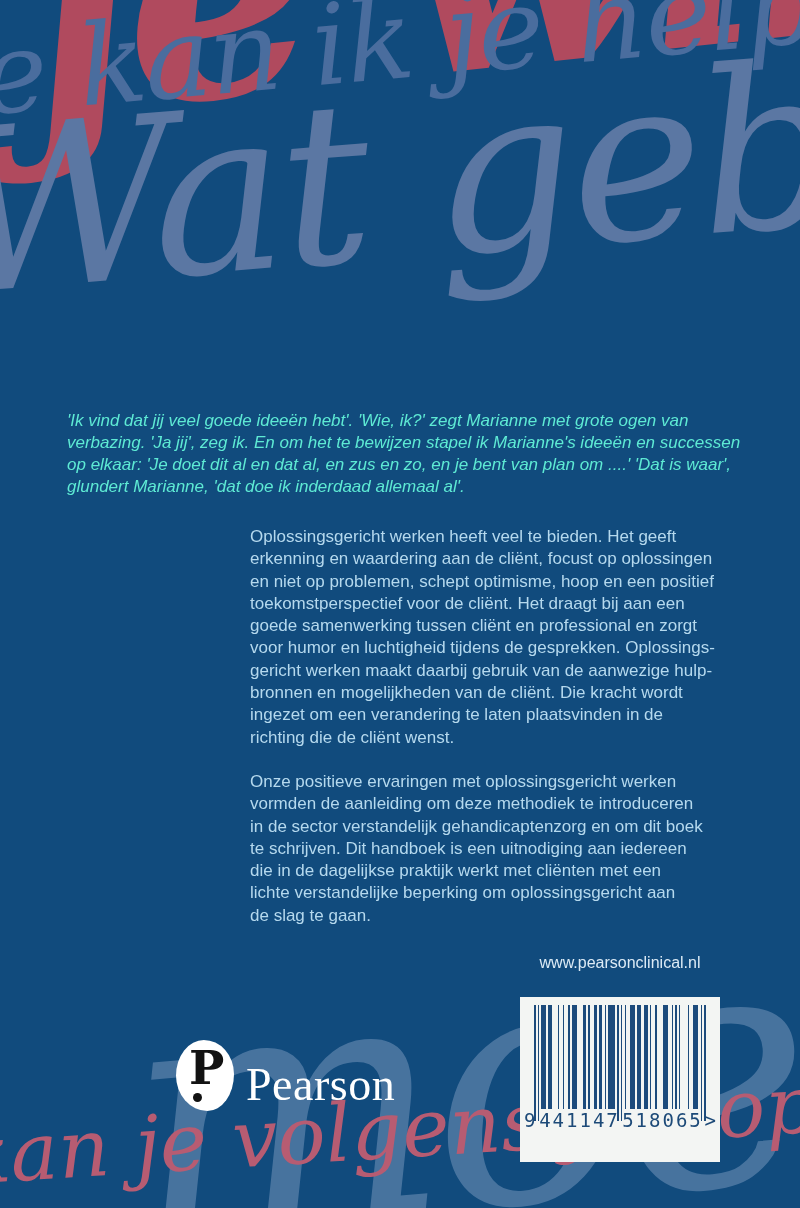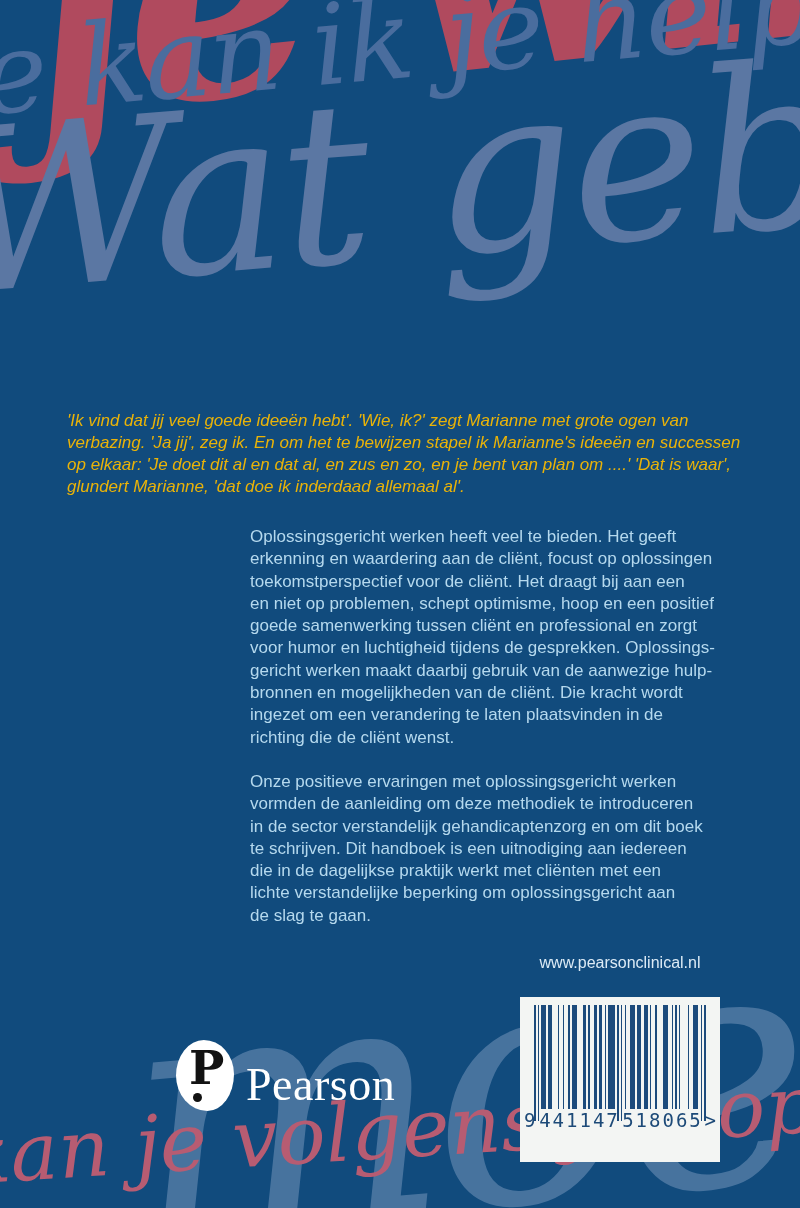--- a/index.html
+++ b/index.html
@@ -70,21 +70,21 @@
 
   
   .quote {
     position: absolute;
     left: 67px;
     top: 410px;
     z-index: 2;
     font-style: italic;
     font-size: 17px;
     line-height: 22px;
-    color: #eab308;
+    color: #5eead4;
   }
   .quote .tline { white-space: nowrap; }
 
   .body-text {
     position: absolute;
     left: 250px;
     top: 526px;
     z-index: 2;
     font-size: 17px;
     line-height: 22.3px;
@@ -189,22 +189,22 @@
       <div class="tline">'Ik vind dat jij veel goede ideeën hebt'. 'Wie, ik?' zegt Marianne met grote ogen van</div>
       <div class="tline">verbazing. 'Ja jij', zeg ik. En om het te bewijzen stapel ik Marianne's ideeën en successen</div>
       <div class="tline">op elkaar: 'Je doet dit al en dat al, en zus en zo, en je bent van plan om ....' 'Dat is waar',</div>
       <div class="tline">glundert Marianne, 'dat doe ik inderdaad allemaal al'.</div>
     </div>
 
   <div class="body-text">
     <div class="para">
         <div class="tline">Oplossingsgericht werken heeft veel te bieden. Het geeft</div>
         <div class="tline">erkenning en waardering aan de cliënt, focust op oplossingen</div>
+        <div class="tline">en niet op problemen, schept optimisme, hoop en een positief</div>
         <div class="tline">toekomstperspectief voor de cliënt. Het draagt bij aan een</div>
-        <div class="tline">en niet op problemen, schept optimisme, hoop en een positief</div>
         <div class="tline">goede samenwerking tussen cliënt en professional en zorgt</div>
         <div class="tline">voor humor en luchtigheid tijdens de gesprekken. Oplossings-</div>
         <div class="tline">gericht werken maakt daarbij gebruik van de aanwezige hulp-</div>
         <div class="tline">bronnen en mogelijkheden van de cliënt. Die kracht wordt</div>
         <div class="tline">ingezet om een verandering te laten plaatsvinden in de</div>
         <div class="tline">richting die de cliënt wenst.</div>
       </div>
     <div class="para">
         <div class="tline">Onze positieve ervaringen met oplossingsgericht werken</div>
         <div class="tline">vormden de aanleiding om deze methodiek te introduceren</div>

